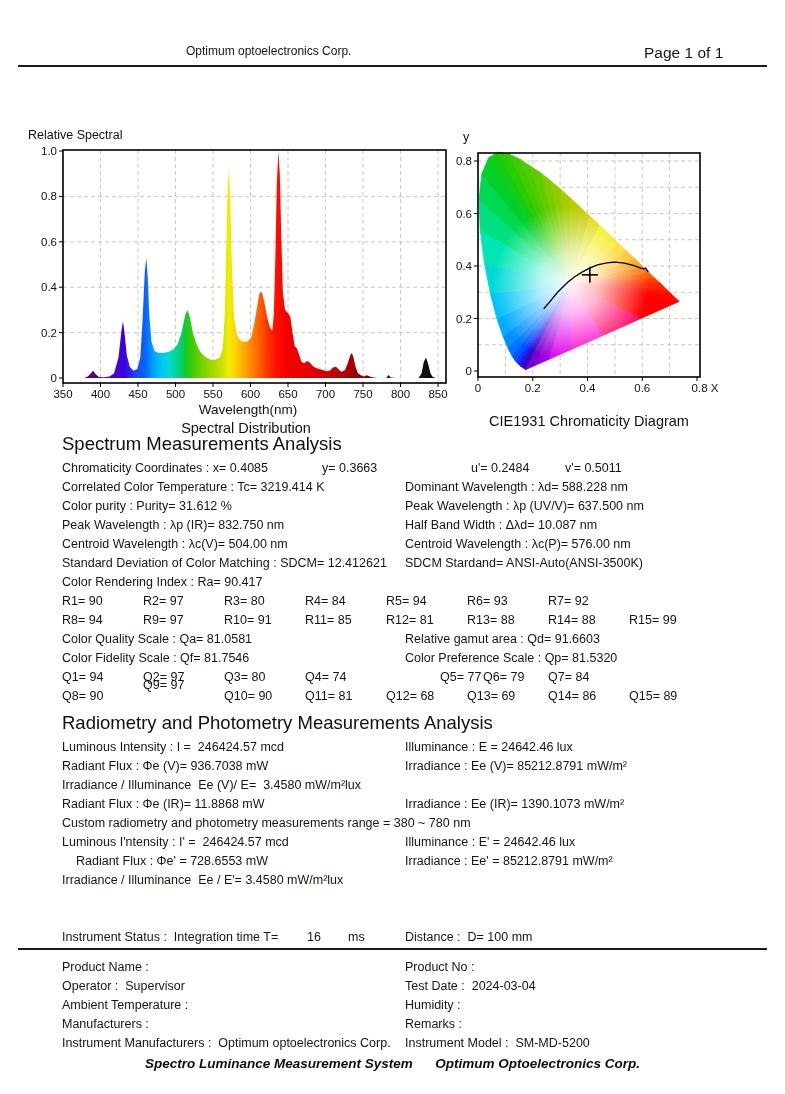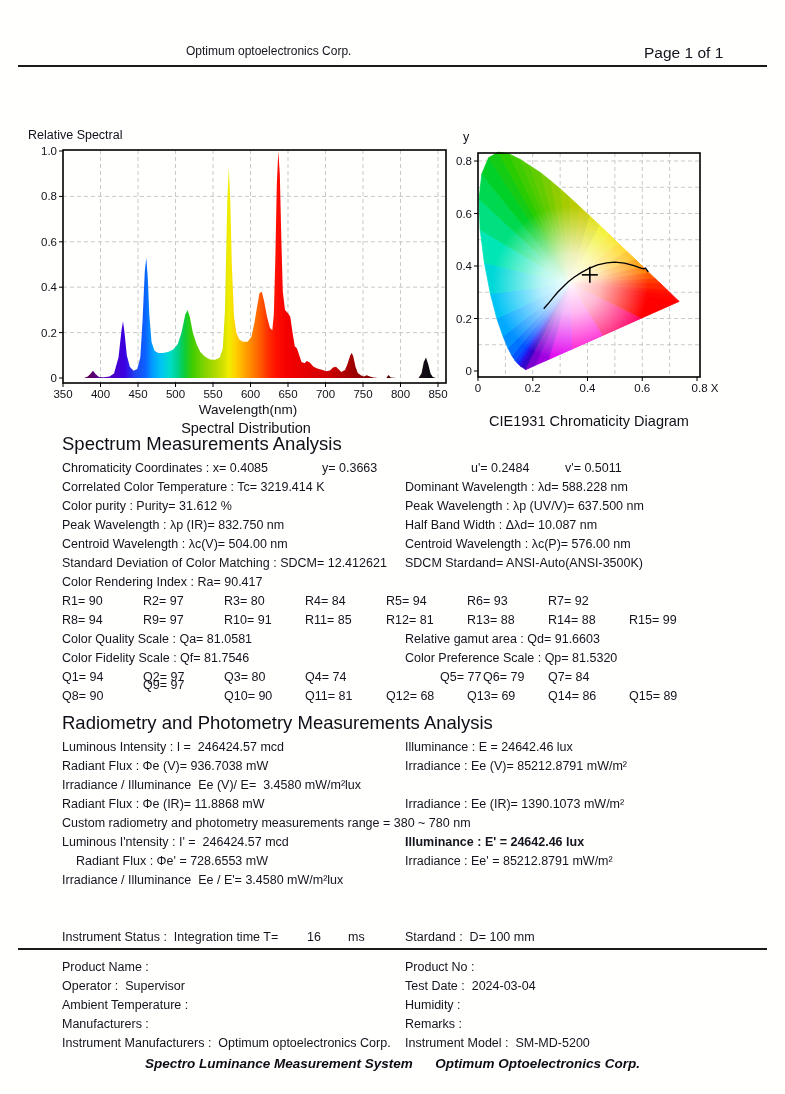--- a/index.html
+++ b/index.html
@@ -283,31 +283,31 @@
   <div id="radio-rows">
       <span class="t" style="left: 62px; top: 740px;">Luminous Intensity : I =  246424.57 mcd</span>
       <span class="t" style="left: 405px; top: 740px;">Illuminance : E = 24642.46 lux</span>
       <span class="t" style="left: 62px; top: 759px;">Radiant Flux : Φe (V)= 936.7038 mW</span>
       <span class="t" style="left: 405px; top: 759px;">Irradiance : Ee (V)= 85212.8791 mW/m²</span>
       <span class="t" style="left: 62px; top: 778px;">Irradiance / Illuminance  Ee (V)/ E=  3.4580 mW/m²lux</span>
       <span class="t" style="left: 62px; top: 797px;">Radiant Flux : Φe (IR)= 11.8868 mW</span>
       <span class="t" style="left: 405px; top: 797px;">Irradiance : Ee (IR)= 1390.1073 mW/m²</span>
       <span class="t" style="left: 62px; top: 816px;">Custom radiometry and photometry measurements range = 380 ~ 780 nm</span>
       <span class="t" style="left: 62px; top: 835px;">Luminous I'ntensity : I' =  246424.57 mcd</span>
-      <span class="t" style="left: 405px; top: 835px; font-weight: bold;">Illuminance : E' = 24642.46 lux</span>
+      <span class="t" style="left: 405px; top: 835px;">Illuminance : E' = 24642.46 lux</span>
       <span class="t" style="left: 76px; top: 854px;">Radiant Flux : Φe' = 728.6553 mW</span>
       <span class="t" style="left: 405px; top: 854px;">Irradiance : Ee' = 85212.8791 mW/m²</span>
       <span class="t" style="left: 62px; top: 873px;">Irradiance / Illuminance  Ee / E'= 3.4580 mW/m²lux</span>
     </div>
 
   <div id="instrument-rows">
       <span class="t" style="left: 62px; top: 930px;">Instrument Status :  Integration time T=</span>
       <span class="t" style="left: 307px; top: 930px;">16</span>
       <span class="t" style="left: 348px; top: 930px;">ms</span>
-      <span class="t" style="left: 405px; top: 930px;">Stardand :  D= 100 mm</span>
+      <span class="t" style="left: 405px; top: 930px;">Distance :  D= 100 mm</span>
     </div>
   <div class="hr hr-bottom"></div>
   <div id="product-rows">
       <span class="t" style="left: 62px; top: 960px;">Product Name :</span>
       <span class="t" style="left: 405px; top: 960px;">Product No :</span>
       <span class="t" style="left: 62px; top: 979px;">Operator :  Supervisor</span>
       <span class="t" style="left: 405px; top: 979px;">Test Date :  2024-03-04</span>
       <span class="t" style="left: 62px; top: 998px;">Ambient Temperature :</span>
       <span class="t" style="left: 405px; top: 998px;">Humidity :</span>
       <span class="t" style="left: 62px; top: 1017px;">Manufacturers :</span>

